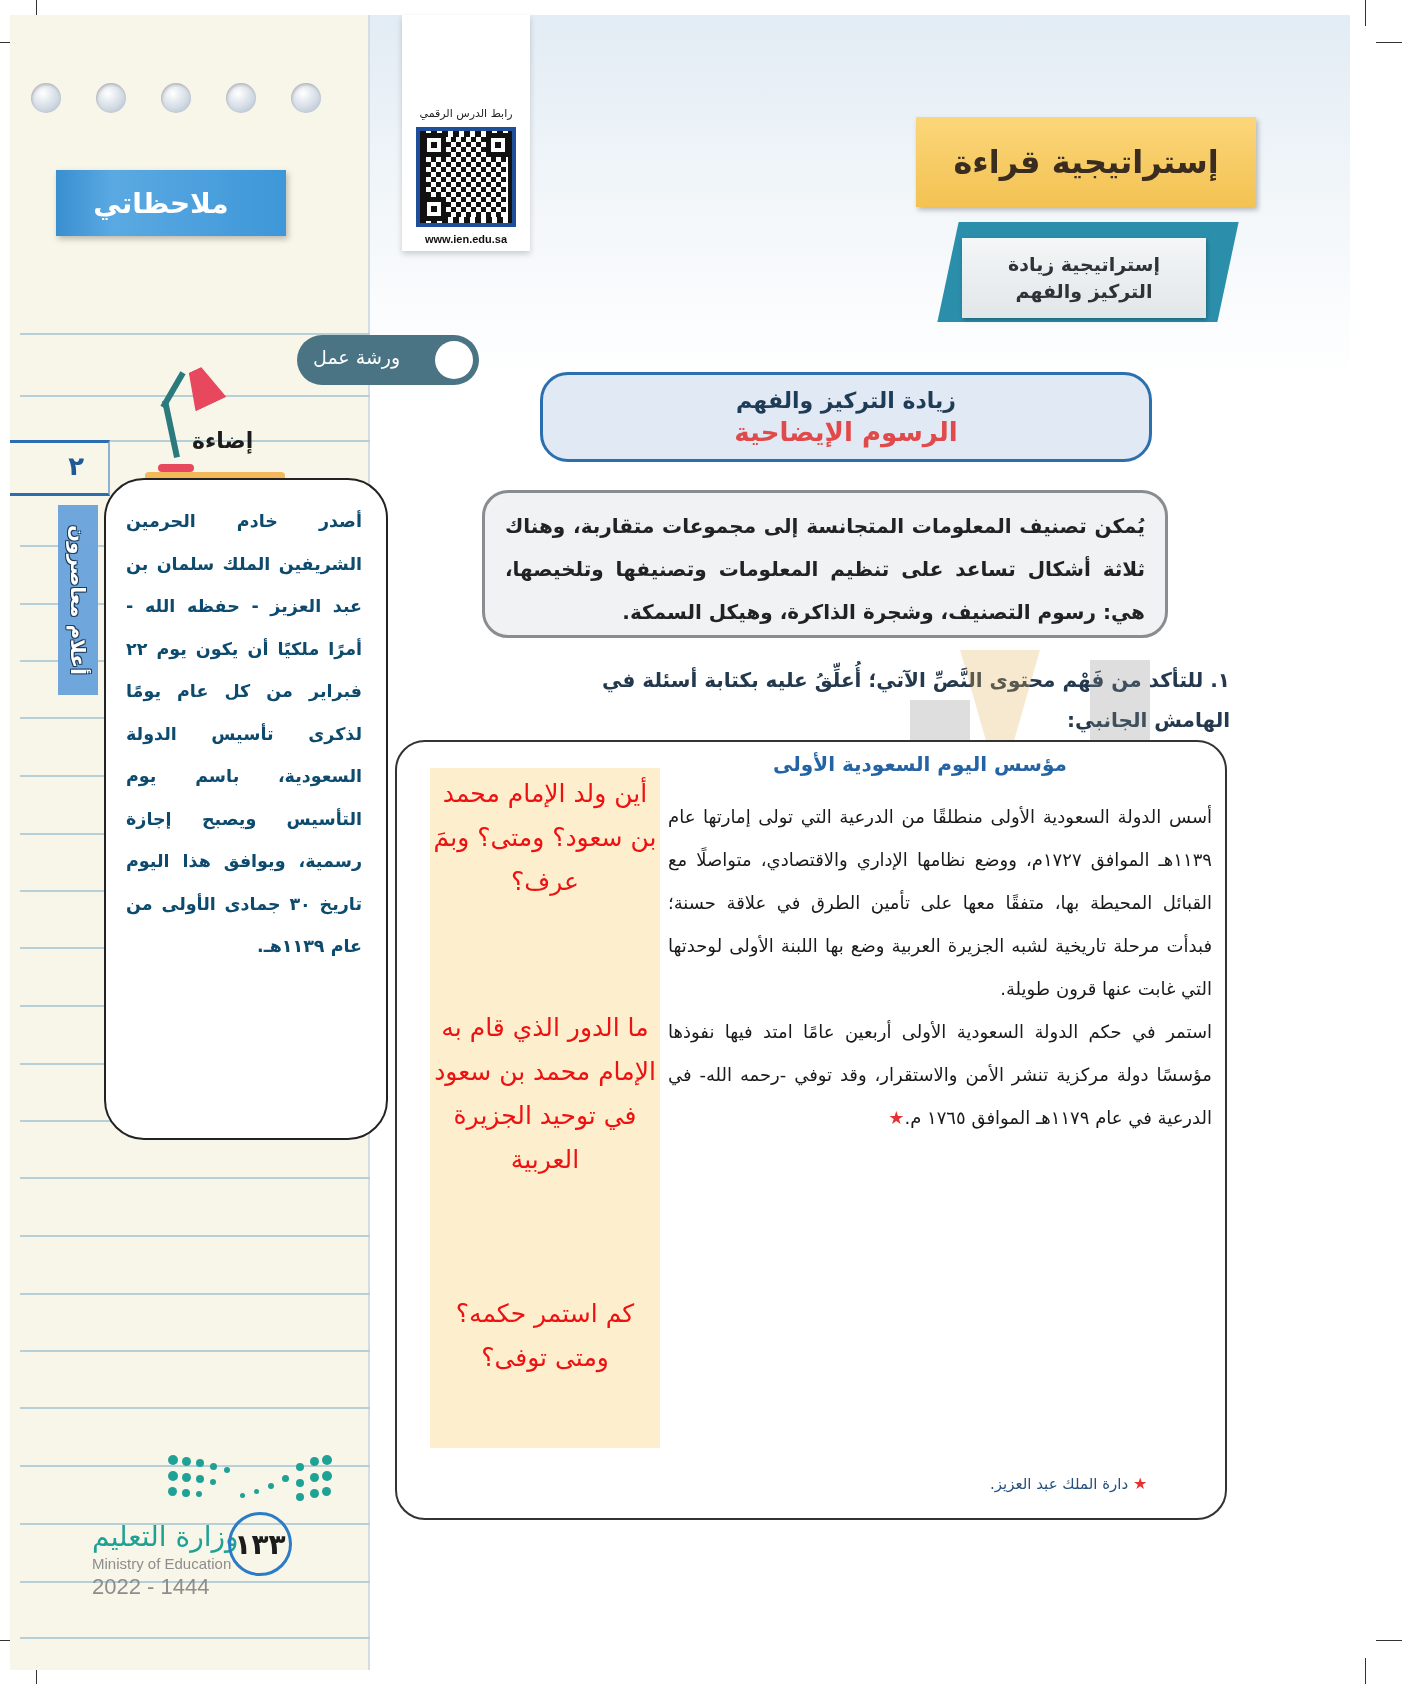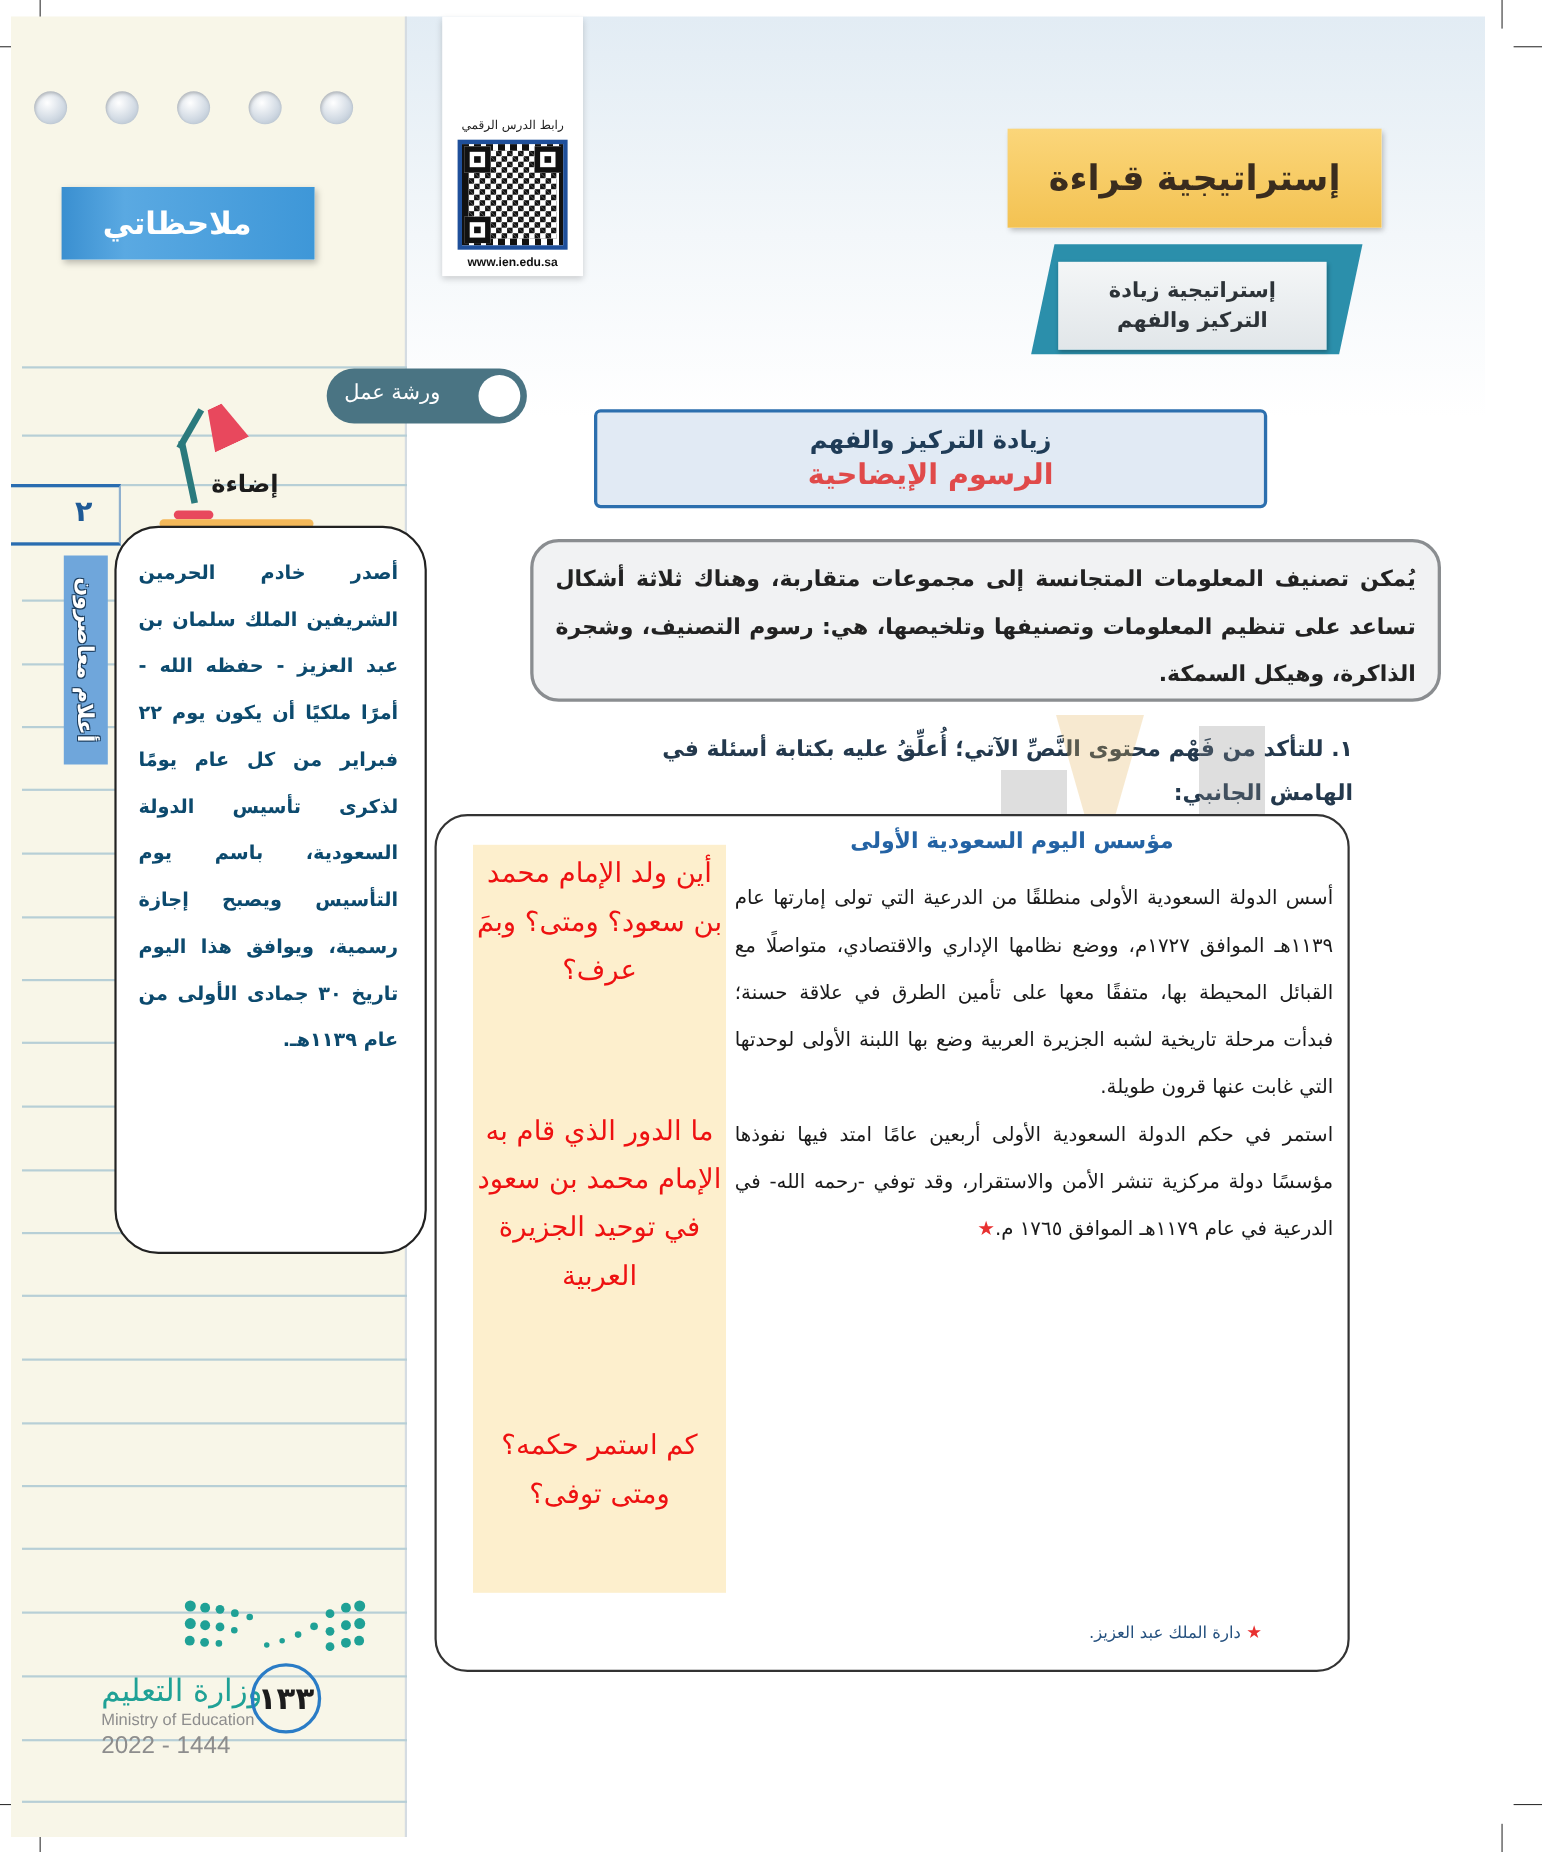--- a/index.html
+++ b/index.html
@@ -61,27 +61,27 @@
     display: flex; flex-direction: column; align-items: center; justify-content: center; }
   .sub-banner-line { font-size: 19px; font-weight: bold; color: #2d3338; line-height: 1.4; }
 
   
   .workshop-pill { position: absolute; left: 297px; top: 335px; width: 182px; height: 50px; border-radius: 25px;
     background: #4a7483; display: flex; align-items: center; }
   .workshop-circle { position: absolute; right: 6px; top: 6px; width: 38px; height: 38px; border-radius: 50%; background: #fff; }
   .workshop-label { position: absolute; left: 16px; top: 11px; color: #fff; font-size: 19px; }
 
   
-  .topic-box { position: absolute; left: 540px; top: 372px; width: 612px; height: 90px; border-radius: 6px;
+  .topic-box { position: absolute; left: 540px; top: 372px; width: 612px; height: 90px; border-radius: 28px;
     background: #e1eaf4; border: 3px solid #2c6fae; display: flex; flex-direction: column; align-items: center; justify-content: center; }
   .topic-title { font-size: 22px; font-weight: bold; color: #1f3c57; }
   .topic-sub { font-size: 26px; font-weight: bold; color: #e04a4a; margin-top: 4px; }
 
   
-  .intro-box { position: absolute; left: 482px; top: 490px; width: 828px; height: 148px; border-radius: 26px;
+  .intro-box { position: absolute; left: 482px; top: 490px; width: 686px; height: 148px; border-radius: 26px;
     background: #f1f2f3; border: 3px solid #8a8d90; padding: 12px 20px; }
   .intro-text { font-size: 20px; font-weight: bold; line-height: 43px; color: #222; text-align: justify; }
 
   
   .instruction { position: absolute; left: 560px; top: 660px; width: 670px; font-size: 20px; font-weight: bold;
     line-height: 40px; color: #24394d; }
 
   
   .lamp { position: absolute; left: 150px; top: 360px; width: 70px; height: 110px; }
   .lamp-arm1 { position: absolute; left: 18px; top: 40px; width: 6px; height: 58px; background: #2b7a7d; transform: rotate(-12deg); }

